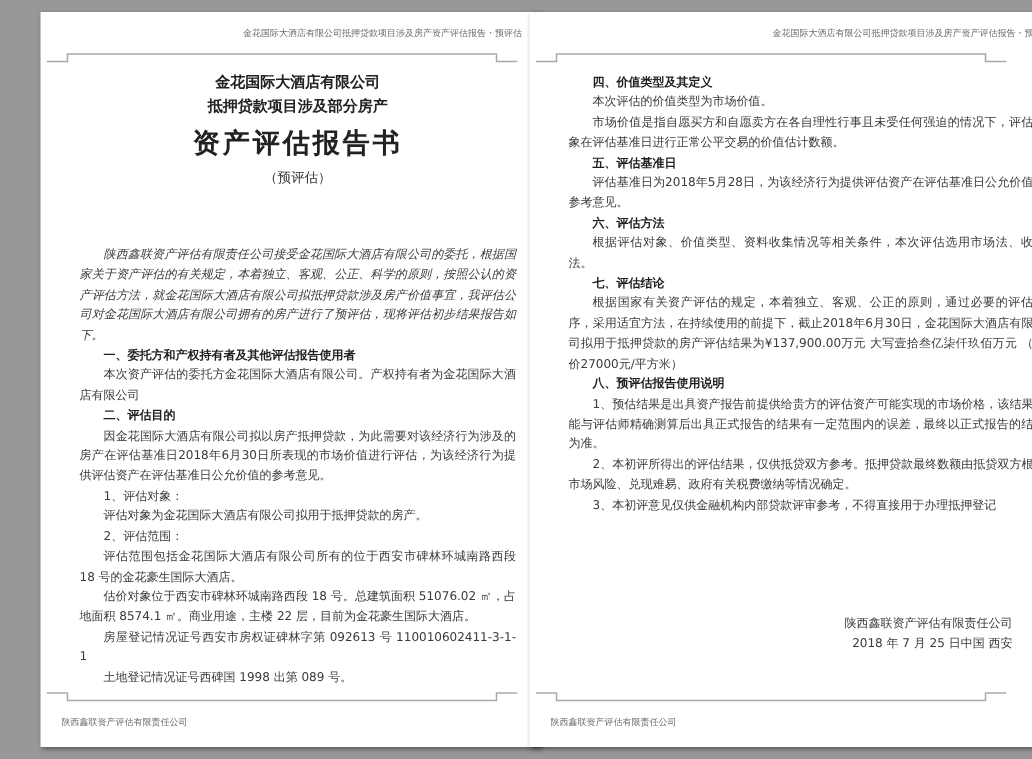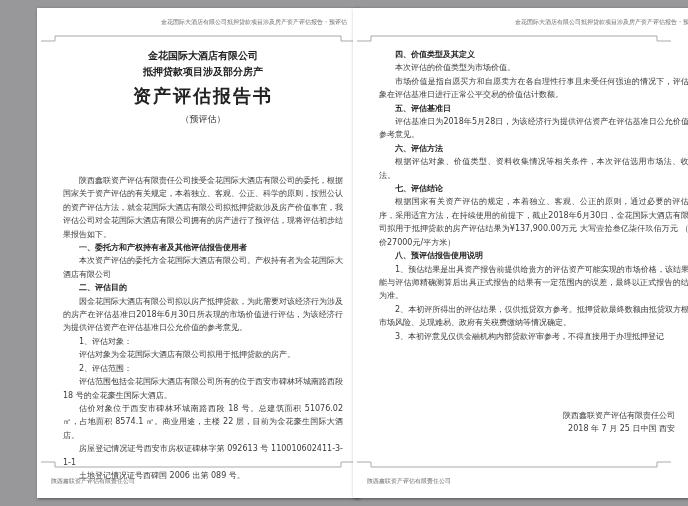--- a/index.html
+++ b/index.html
@@ -7,39 +7,39 @@
     width:688px;height:506px;overflow:hidden;
     background:#98989a;
     font-family:"DejaVu Sans","Liberation Sans",sans-serif;
   }
   .spread{position:relative;width:688px;height:506px;}
   .page{
     position:absolute;top:8px;width:322px;height:490px;
     background:#ffffff;
     box-shadow:1px 1px 3px rgba(0,0,0,0.45);
   }
-  .page-left{left:37px;}
+  .page-left{left:27px;padding-left:11px;}
   .page-right{left:353px;padding-left:38px;}
   .running-header{
     position:absolute;top:10px;right:12px;left:12px;
     font-size:6px;color:#6b6b6b;text-align:right;
     white-space:nowrap;overflow:hidden;
   }
   .rule{position:absolute;left:4px;width:314px;height:12px;}
   .rule-top{top:24px;}
   .rule-bottom{bottom:26px;}
   .content{
     position:absolute;top:40px;left:26px;right:16px;bottom:40px;
     color:#3a3a3a;font-size:8px;line-height:13.4px;text-align:justify;
   }
   .title-block{text-align:center;}
   .title-line{font-weight:bold;font-size:10px;line-height:16px;color:#222;}
   .title-main{font-weight:bold;font-size:18px;letter-spacing:2px;line-height:20px;color:#222;margin-top:6px;}
   .title-note{font-size:9px;line-height:14px;color:#333;margin-top:6px;}
-  .body-start{margin-top:48px;}
+  .body-start{margin-top:37px;font-style:italic;}
   p{margin:0;text-indent:2em;}
   .sec-heading{font-weight:bold;color:#1e1e1e;}
   .sign-block{margin-top:66px;text-align:right;padding-right:22px;}
   .sign-line{text-indent:0;}
   .running-footer{
     position:absolute;bottom:12px;left:14px;
     font-size:6px;color:#6b6b6b;white-space:nowrap;
   }
 </style>
 </head>
@@ -69,21 +69,21 @@
 
       <p class="sec-heading">二、评估目的</p>
       <p>因金花国际大酒店有限公司拟以房产抵押贷款，为此需要对该经济行为涉及的房产在评估基准日2018年6月30日所表现的市场价值进行评估，为该经济行为提供评估资产在评估基准日公允价值的参考意见。</p>
 
       <p>1、评估对象：</p>
       <p>评估对象为金花国际大酒店有限公司拟用于抵押贷款的房产。</p>
       <p>2、评估范围：</p>
       <p>评估范围包括金花国际大酒店有限公司所有的位于西安市碑林环城南路西段 18 号的金花豪生国际大酒店。</p>
       <p>估价对象位于西安市碑林环城南路西段 18 号。总建筑面积 51076.02 ㎡，占地面积 8574.1 ㎡。商业用途，主楼 22 层，目前为金花豪生国际大酒店。</p>
       <p>房屋登记情况证号西安市房权证碑林字第 092613 号 110010602411-3-1-1</p>
-      <p>土地登记情况证号西碑国 2006 出第 089 号。</p>
+      <p>土地登记情况证号西碑国 1998 出第 089 号。</p>
     </div>
 
     <svg class="rule rule-bottom" viewBox="0 0 314 12" preserveAspectRatio="none">
       <polyline points="0,2 14,2 14,7 300,7 300,2 314,2" fill="none" stroke="#a9a9a9" stroke-width="1"></polyline>
     </svg>
 
     <div class="running-footer">陕西鑫联资产评估有限责任公司</div>
   </div>
 
   <div class="page page-right">

